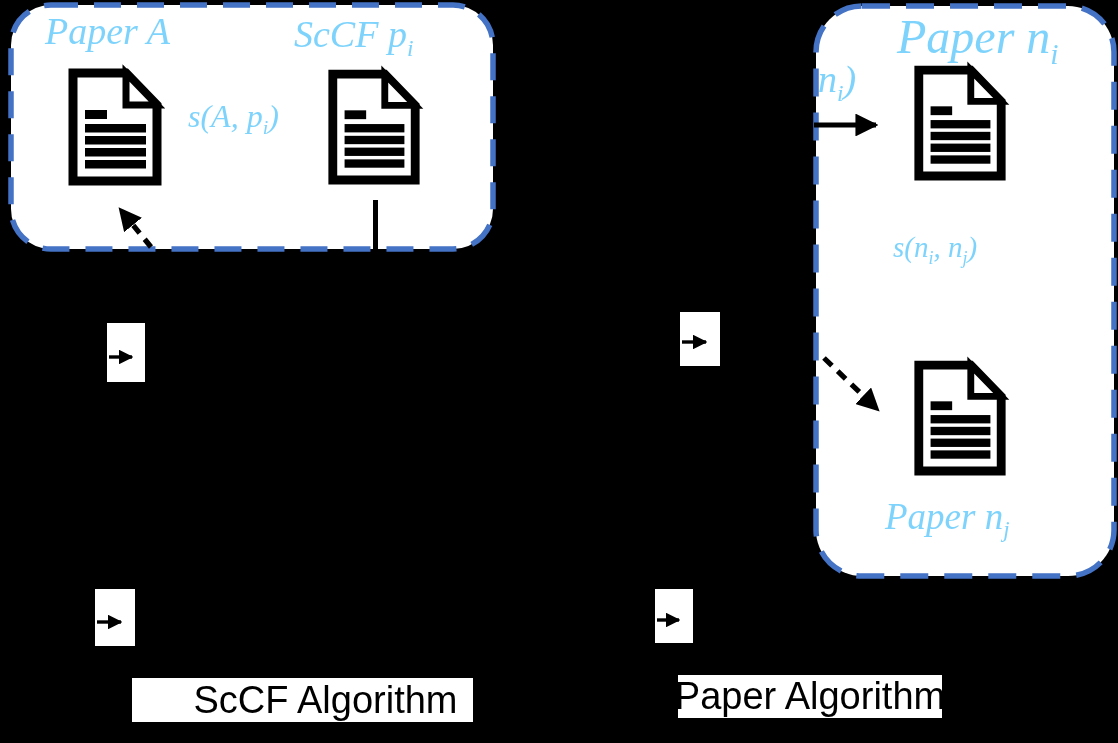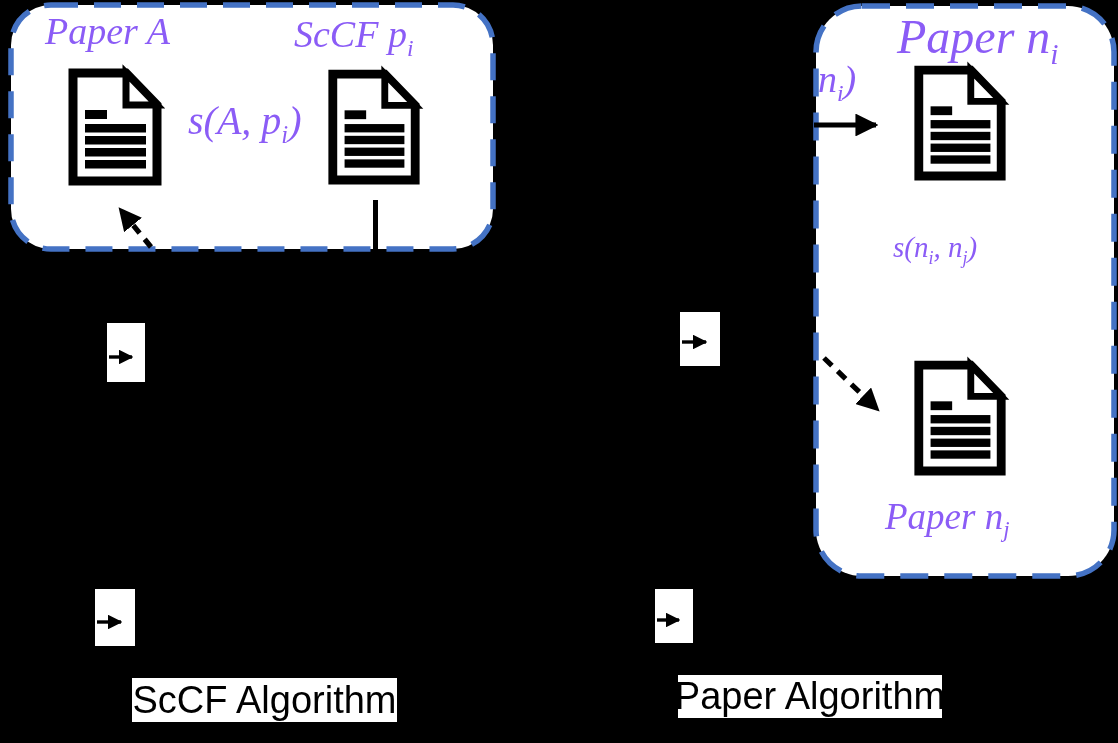--- a/index.html
+++ b/index.html
@@ -15,21 +15,21 @@
     position: relative;
     width: 1118px;
     height: 743px;
     background: #000000;
   }
   .abs { position: absolute; }
   .math {
     position: absolute;
     font-family: "Liberation Serif", "DejaVu Serif", serif;
     font-style: italic;
-    color: #8b5cf6;
+    color: #7dd3fc;
     white-space: nowrap;
     line-height: 1.05;
   }
   .math sub {
     font-size: 62%;
     font-style: italic;
     line-height: 0;
   }
   .mini-arrow-box {
     position: absolute;
@@ -84,21 +84,21 @@
   <svg class="abs" style="left:63px; top:64px;" width="104" height="126" viewBox="0 0 104 126">
     <path d="M10 9 H63 L94 41 V117 H10 Z" fill="#ffffff" stroke="#000000" stroke-width="9" stroke-linejoin="miter"></path>
     <path d="M63 9 L63 41 L94 41 Z" fill="#ffffff" stroke="#000000" stroke-width="7" stroke-linejoin="miter"></path>
     <rect x="22" y="46" width="22" height="9" fill="#000000"></rect>
     <rect x="22" y="60" width="61" height="8.5" fill="#000000"></rect>
     <rect x="22" y="72" width="61" height="8.5" fill="#000000"></rect>
     <rect x="22" y="84" width="61" height="8.5" fill="#000000"></rect>
     <rect x="22" y="96" width="61" height="8.5" fill="#000000"></rect>
   </svg>
 
-  <div class="math" style="left:188px; top:100px; font-size:40px;">
+  <div class="math" style="left:188px; top:100px; font-size:32px;">
     <span>s(A, p</span><sub>i</sub><span>)</span>
   </div>
 
   <svg class="abs" style="left:323px; top:64px;" width="102" height="126" viewBox="0 0 104 126">
     <path d="M10 9 H63 L94 41 V117 H10 Z" fill="#ffffff" stroke="#000000" stroke-width="9" stroke-linejoin="miter"></path>
     <path d="M63 9 L63 41 L94 41 Z" fill="#ffffff" stroke="#000000" stroke-width="7" stroke-linejoin="miter"></path>
     <rect x="22" y="46" width="22" height="9" fill="#000000"></rect>
     <rect x="22" y="60" width="61" height="8.5" fill="#000000"></rect>
     <rect x="22" y="72" width="61" height="8.5" fill="#000000"></rect>
     <rect x="22" y="84" width="61" height="8.5" fill="#000000"></rect>
@@ -176,21 +176,21 @@
       <line x1="2" y1="33" x2="26" y2="33" stroke="#000000" stroke-width="3.4" marker-end="url(#ah)"></line>
     </svg>
   </div>
 
   <div class="mini-arrow-box" style="left:655px; top:589px; width:38px; height:54px;">
     <svg width="38" height="54">
       <line x1="2" y1="31" x2="24" y2="31" stroke="#000000" stroke-width="3.4" marker-end="url(#ah)"></line>
     </svg>
   </div>
 
-  <div class="algo-label" style="left:132px; top:678px; width:265px; height:44px;">
+  <div class="algo-label" style="left:132px; top:678px; width:295px; height:44px;padding-left:46px;">
     <span>ScCF Algorithm</span>
   </div>
 
   <div class="algo-label" style="left:678px; top:675px; width:264px; height:43px;">
     <span>Paper Algorithm</span>
   </div>
 
 </div>
 
 </body></html>

